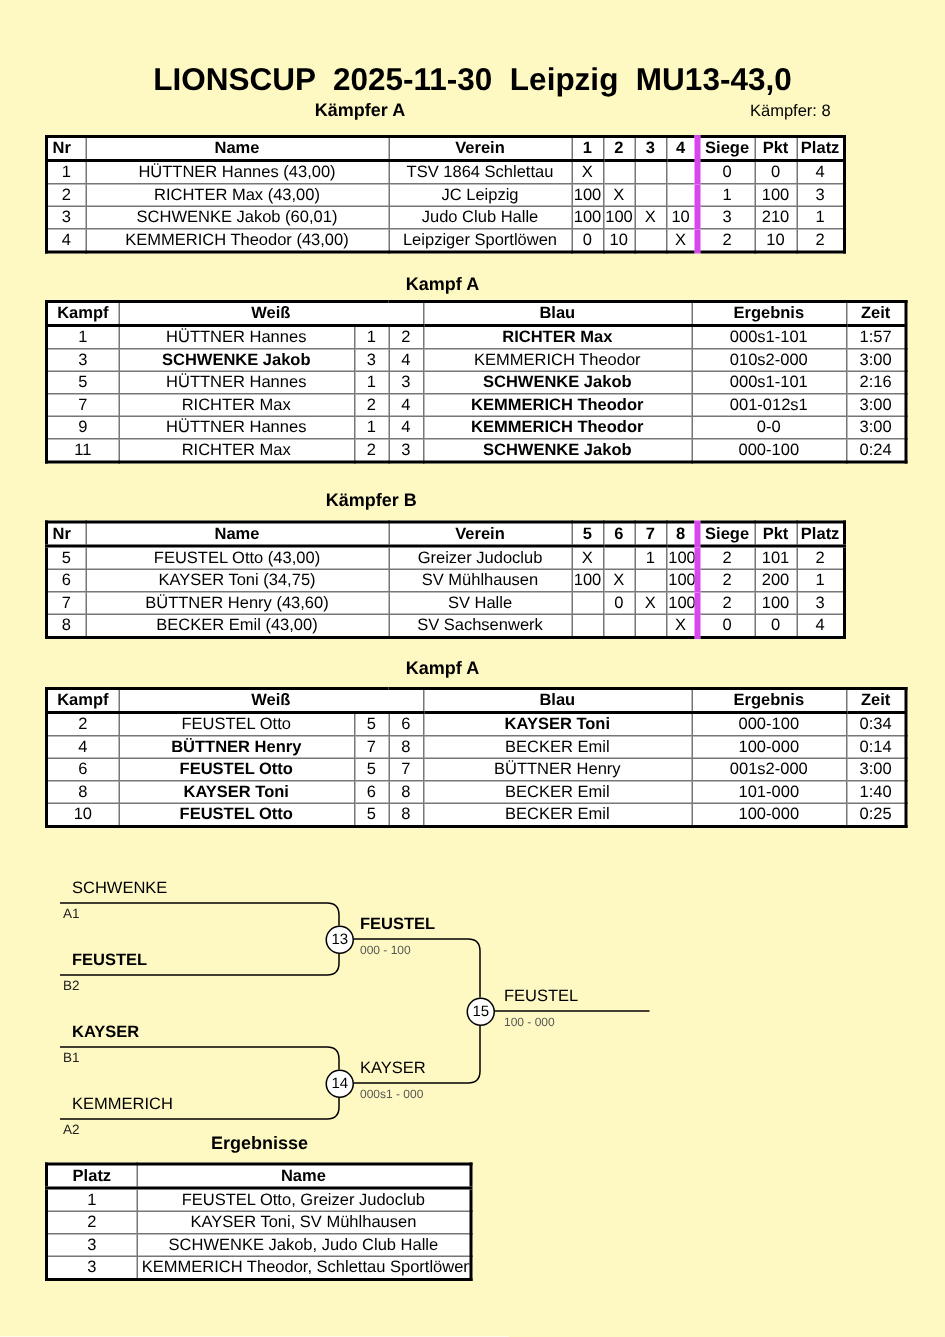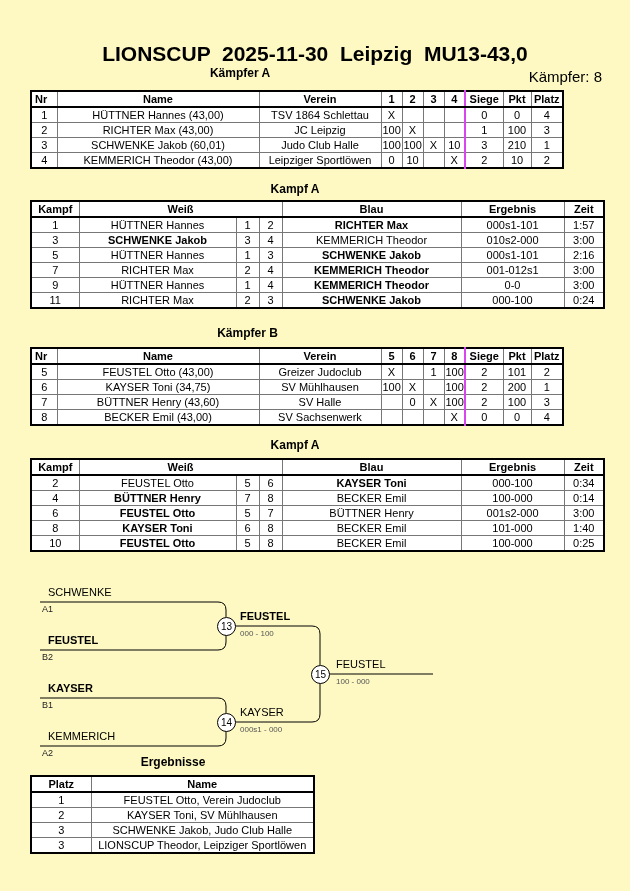--- a/index.html
+++ b/index.html
@@ -1,28 +1,28 @@
 <!DOCTYPE html>
 <html><head>
 <meta charset="utf-8">
 <style>
   html,body{margin:0;padding:0;background:#fff;}
   #page{position:relative;width:630px;height:891px;background:#fef9c3;
         font-family:"Liberation Sans",sans-serif;color:#000;overflow:hidden;}
   .abs{position:absolute;}
   .title{top:42px;left:0;width:630px;text-align:center;font-size:21px;font-weight:bold;white-space:pre;}
   .sub{font-size:12px;font-weight:bold;text-align:center;}
-  .count{top:68px;left:500px;width:102px;text-align:right;font-size:15px;}
+  .count{top:68px;left:500px;width:102px;font-size:11px;}
   table{border-collapse:collapse;table-layout:fixed;background:#fff;border:2px solid #000;}
   td,th{border:1px solid #777;font-size:11px;height:14px;padding:0 3px;overflow:hidden;white-space:nowrap;}
   th{font-weight:bold;text-align:center;border-bottom:2px solid #000;}
   td.c,th.c{text-align:center;padding:0 1px;}
   td.l{text-align:center;margin-left:33px;}
   th.l{text-align:left;}
-  .tl{border-left:2px solid #d946ef;}
+  .tl{border-left:4px solid #d946ef;}
   .b{font-weight:bold;}
   
   #bracket{left:40px;top:580px;width:540px;height:185px;}
   #bracket svg{position:absolute;left:0;top:0;}
   .bk-name{position:absolute;font-size:11px;white-space:nowrap;}
   .bk-seed{position:absolute;font-size:9px;color:#222;white-space:nowrap;}
   .bk-score{position:absolute;font-size:8px;color:#555;white-space:nowrap;}
   .bk-circle{position:absolute;width:17px;height:17px;border:1px solid #000;border-radius:50%;
              background:#fff;font-size:10px;line-height:17px;text-align:center;}
 </style>
@@ -372,30 +372,30 @@
         <col style="width:60px">
         <col style="width:223px">
       </colgroup>
     <tbody>
         <tr>
       <th>Platz</th>
       <th>Name</th>
     </tr>
     <tr>
           <td class="c">1</td>
-          <td class="l">FEUSTEL Otto, Verein Judoclub</td>
+          <td class="l">FEUSTEL Otto, Greizer Judoclub</td>
         </tr>
     <tr>
           <td class="c">2</td>
           <td class="l">KAYSER Toni, SV Mühlhausen</td>
         </tr>
     <tr>
           <td class="c">3</td>
           <td class="l">SCHWENKE Jakob, Judo Club Halle</td>
         </tr>
     <tr>
           <td class="c">3</td>
-          <td class="l">LIONSCUP Theodor, Leipziger Sportlöwen</td>
+          <td class="l">KEMMERICH Theodor, Schlettau Sportlöwen</td>
         </tr>
   </tbody>
     </table>
 
 </div>
 
 </body></html>

